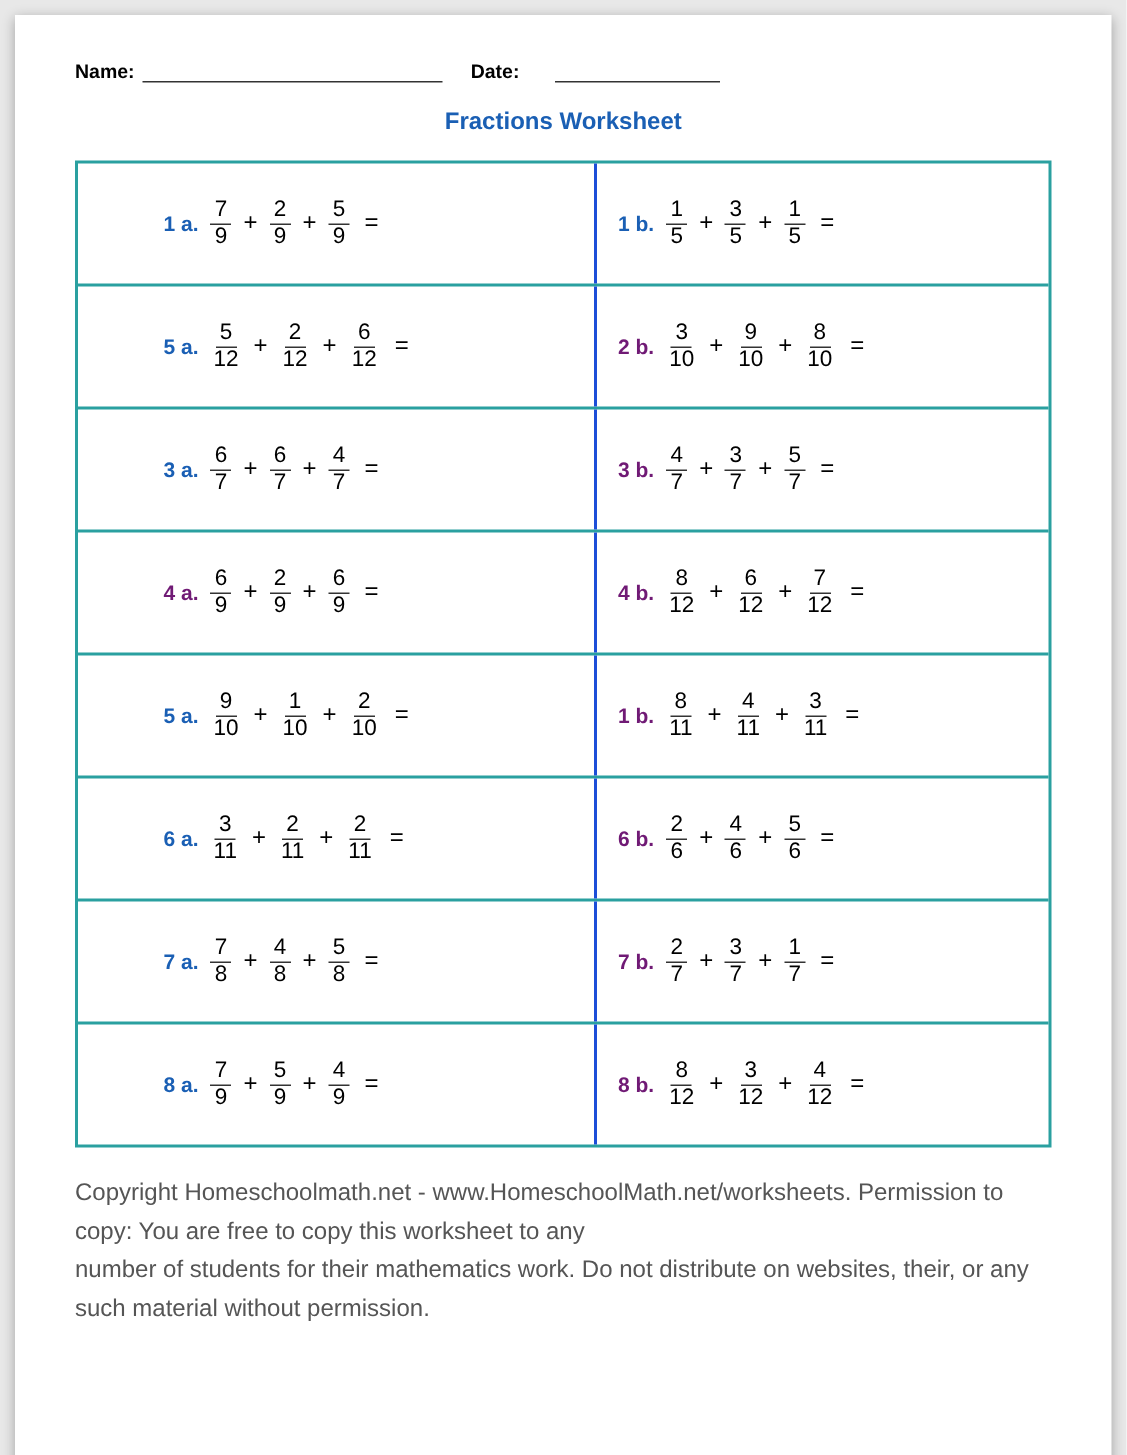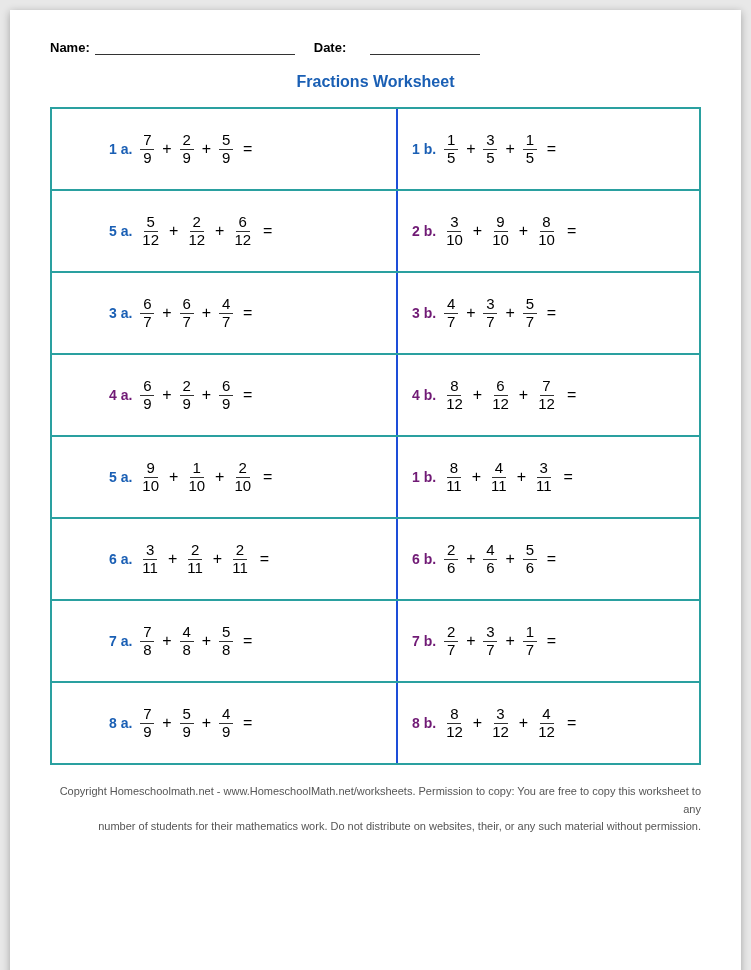--- a/index.html
+++ b/index.html
@@ -115,22 +115,22 @@
     .op {
       font-size: 16px;
       margin: 0 2px;
     }
     .eq {
       font-size: 16px;
       margin-left: 4px;
     }
     .footer {
       margin-top: 18px;
-      text-align: right;
-      font-size: 11px;
+      text-align: left;
+      font-size: 16px;
       color: #555;
       line-height: 1.6;
     }
   </style>
 </head>
 <body>
 
 <div class="page">
   <div class="header-row">
     <div class="name-field">

